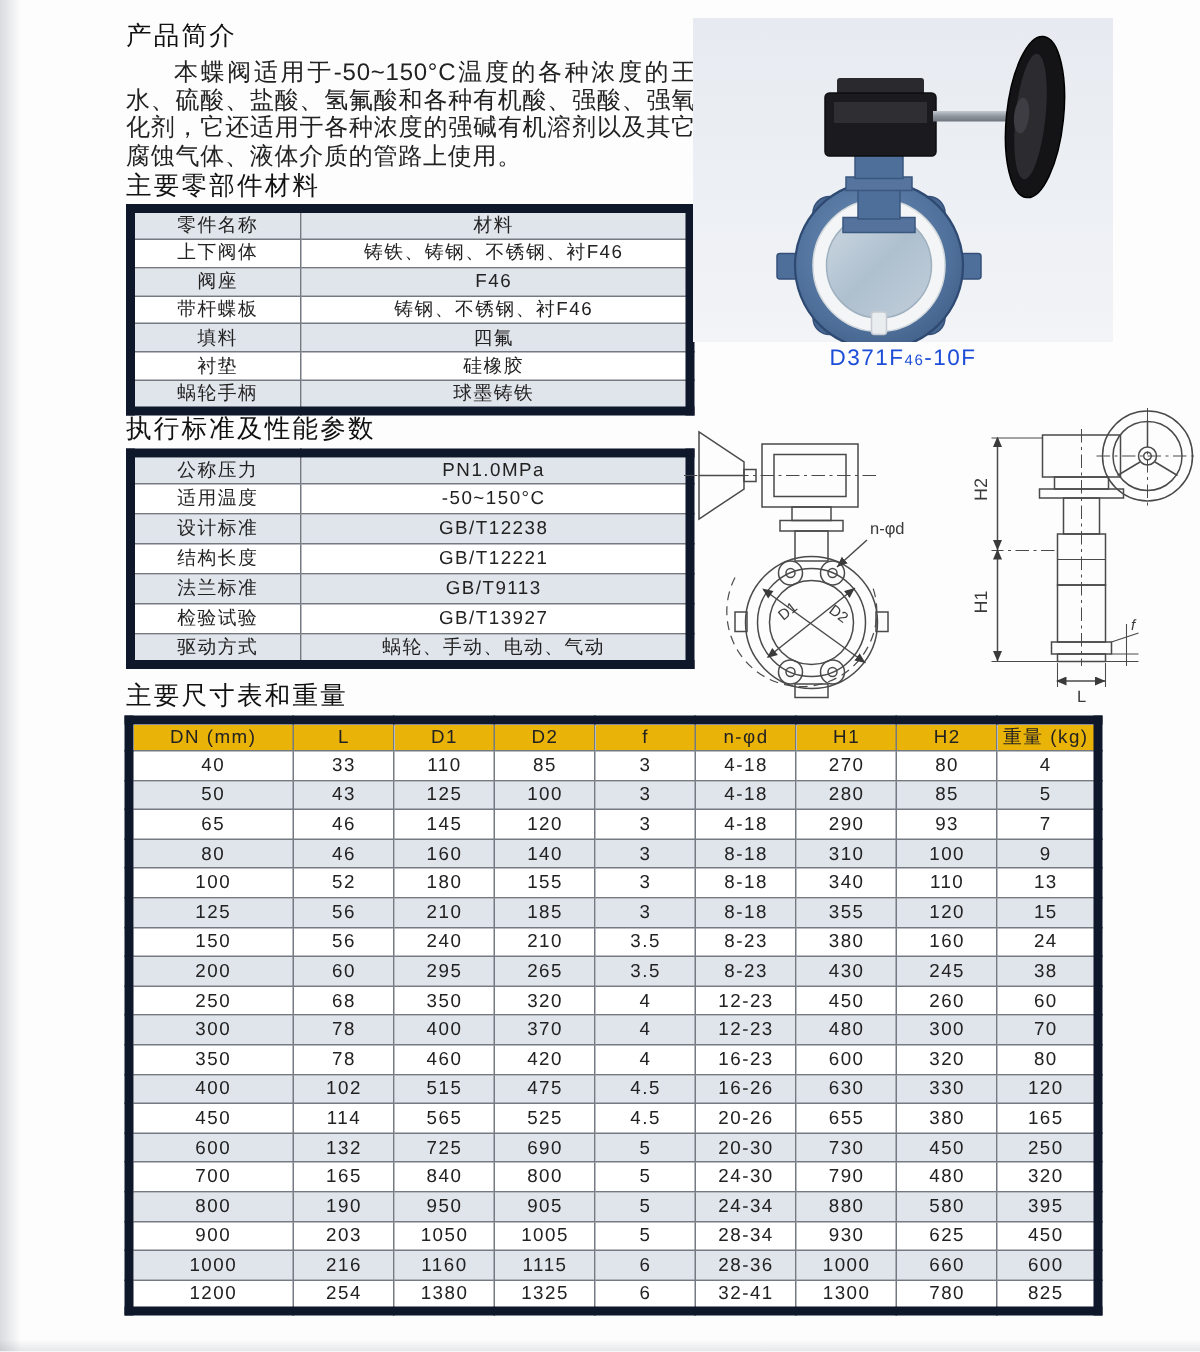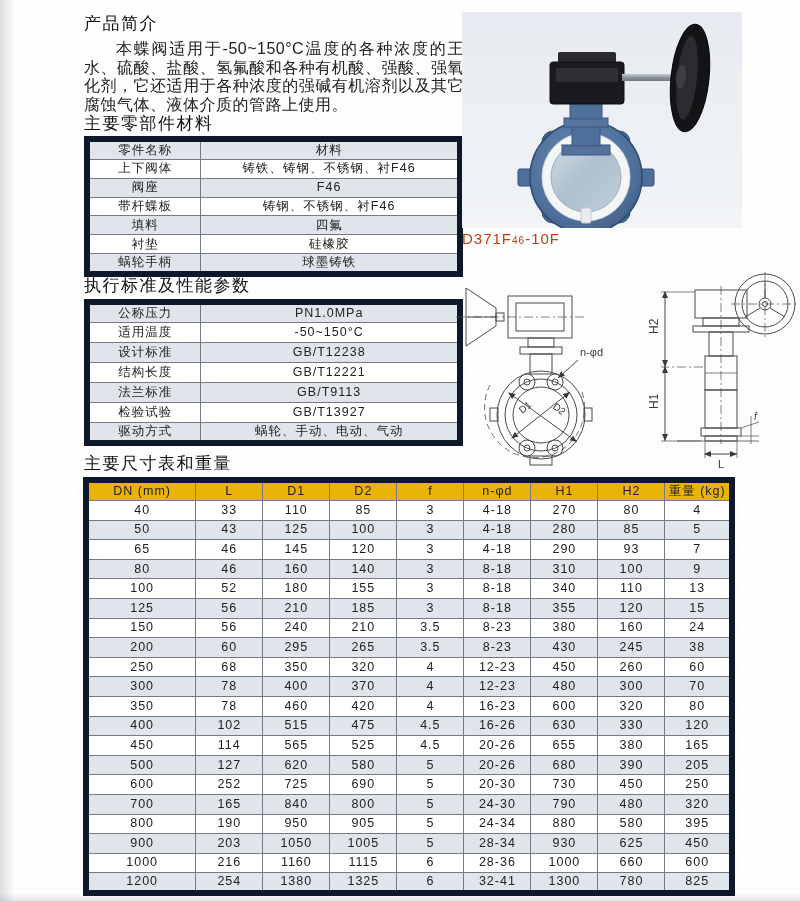--- a/index.html
+++ b/index.html
@@ -59,21 +59,21 @@
   #dimensions-table col.c1 { width:17%; }
   #dimensions-table thead tr { background:#eab308; }
   #dimensions-table tbody tr:nth-child(even) { background:#e0e4eb; }
 
   #photo-box {
     position:absolute; left:462px; top:12px; width:280px; height:216px;
     background:linear-gradient(180deg,#e7ebf1 0%, #edf0f4 60%, #f2f4f7 100%);
   }
   #photo-caption {
     position:absolute; left:462px; top:230px; width:280px;
-    text-align:left; font-size:15px; color:#c2410c; letter-spacing:1px;
+    text-align:center; font-size:15px; color:#1d4ed8; letter-spacing:1px;
   }
   #photo-caption .sub { font-size:10px; }
 
   #drawing-box { position:absolute; left:452px; top:272px; width:345px; height:198px; }
   svg text { font-family:"Liberation Sans","DejaVu Sans",sans-serif; fill:#3a3a3a; }
 </style>
 </head>
 <body>
 
 <div class="scan-edge-left"></div>
@@ -489,33 +489,22 @@
         <td>114</td>
         <td>565</td>
         <td>525</td>
         <td>4.5</td>
         <td>20-26</td>
         <td>655</td>
         <td>380</td>
         <td>165</td>
       </tr>
       <tr>
-        <td>500</td>
-        <td>127</td>
-        <td>620</td>
-        <td>580</td>
-        <td>5</td>
-        <td>20-26</td>
-        <td>680</td>
-        <td>390</td>
-        <td>205</td>
-      </tr>
-      <tr>
         <td>600</td>
-        <td>252</td>
+        <td>132</td>
         <td>725</td>
         <td>690</td>
         <td>5</td>
         <td>20-30</td>
         <td>730</td>
         <td>450</td>
         <td>250</td>
       </tr>
       <tr>
         <td>700</td>

